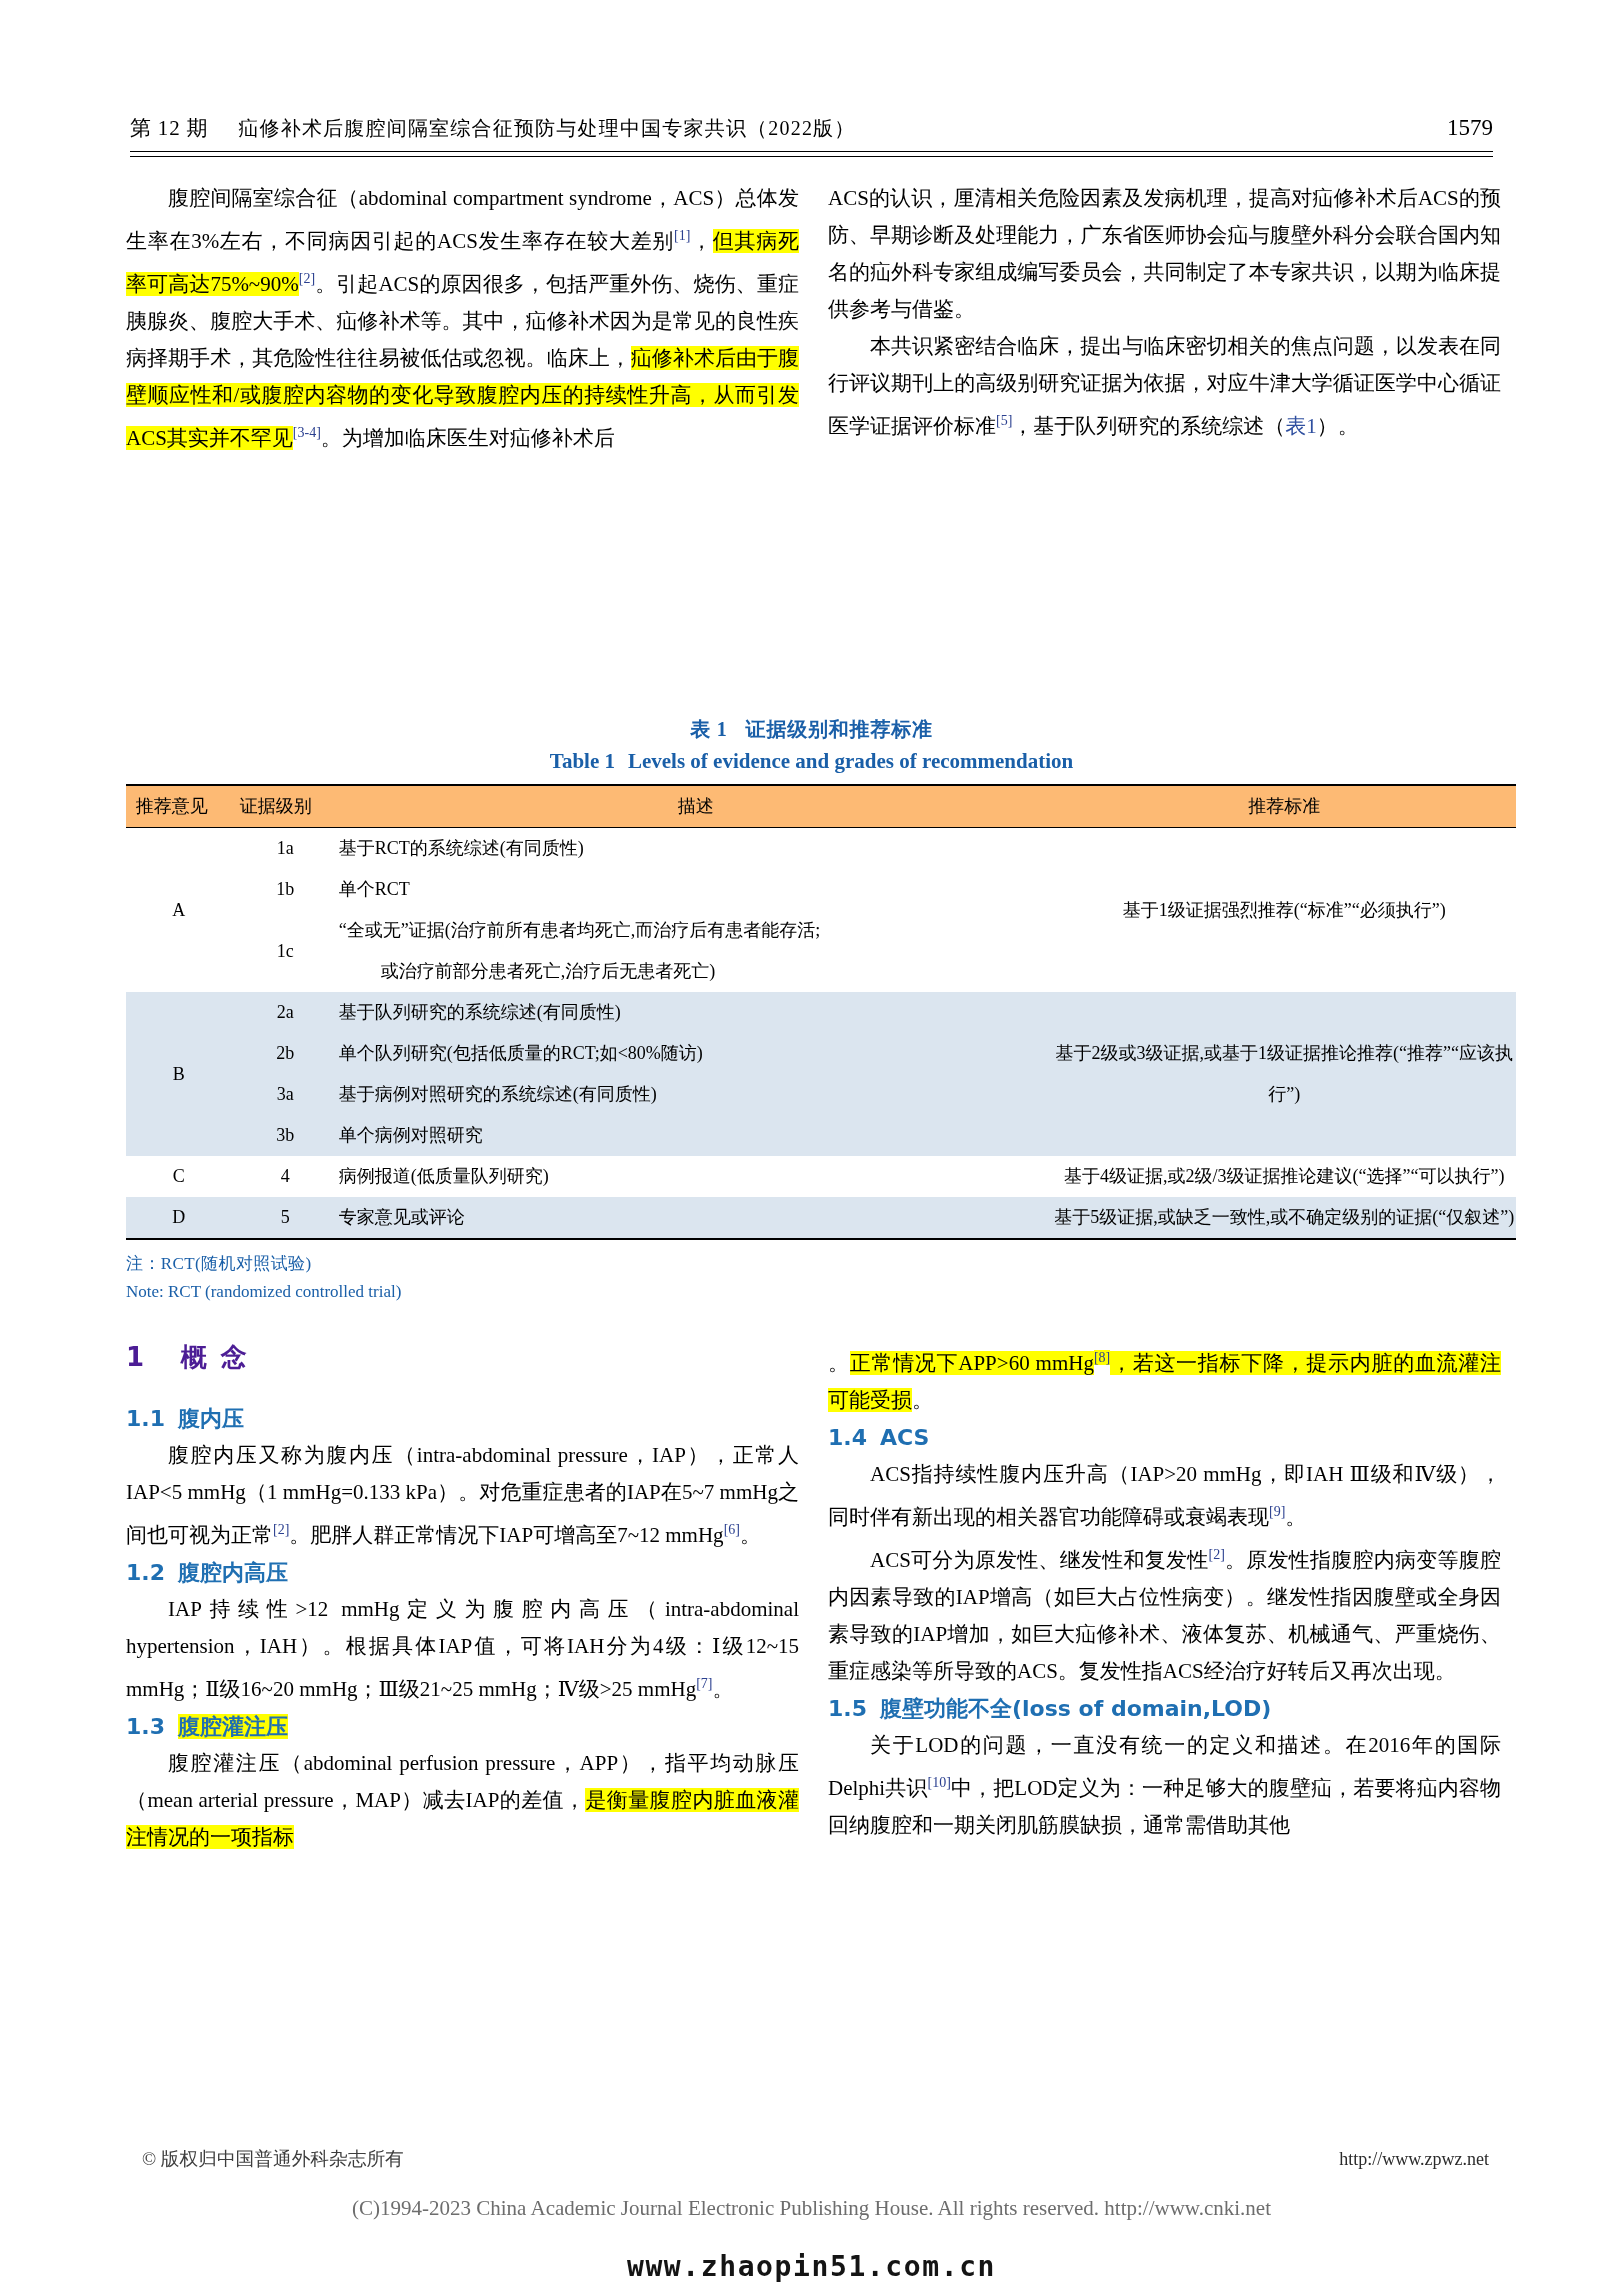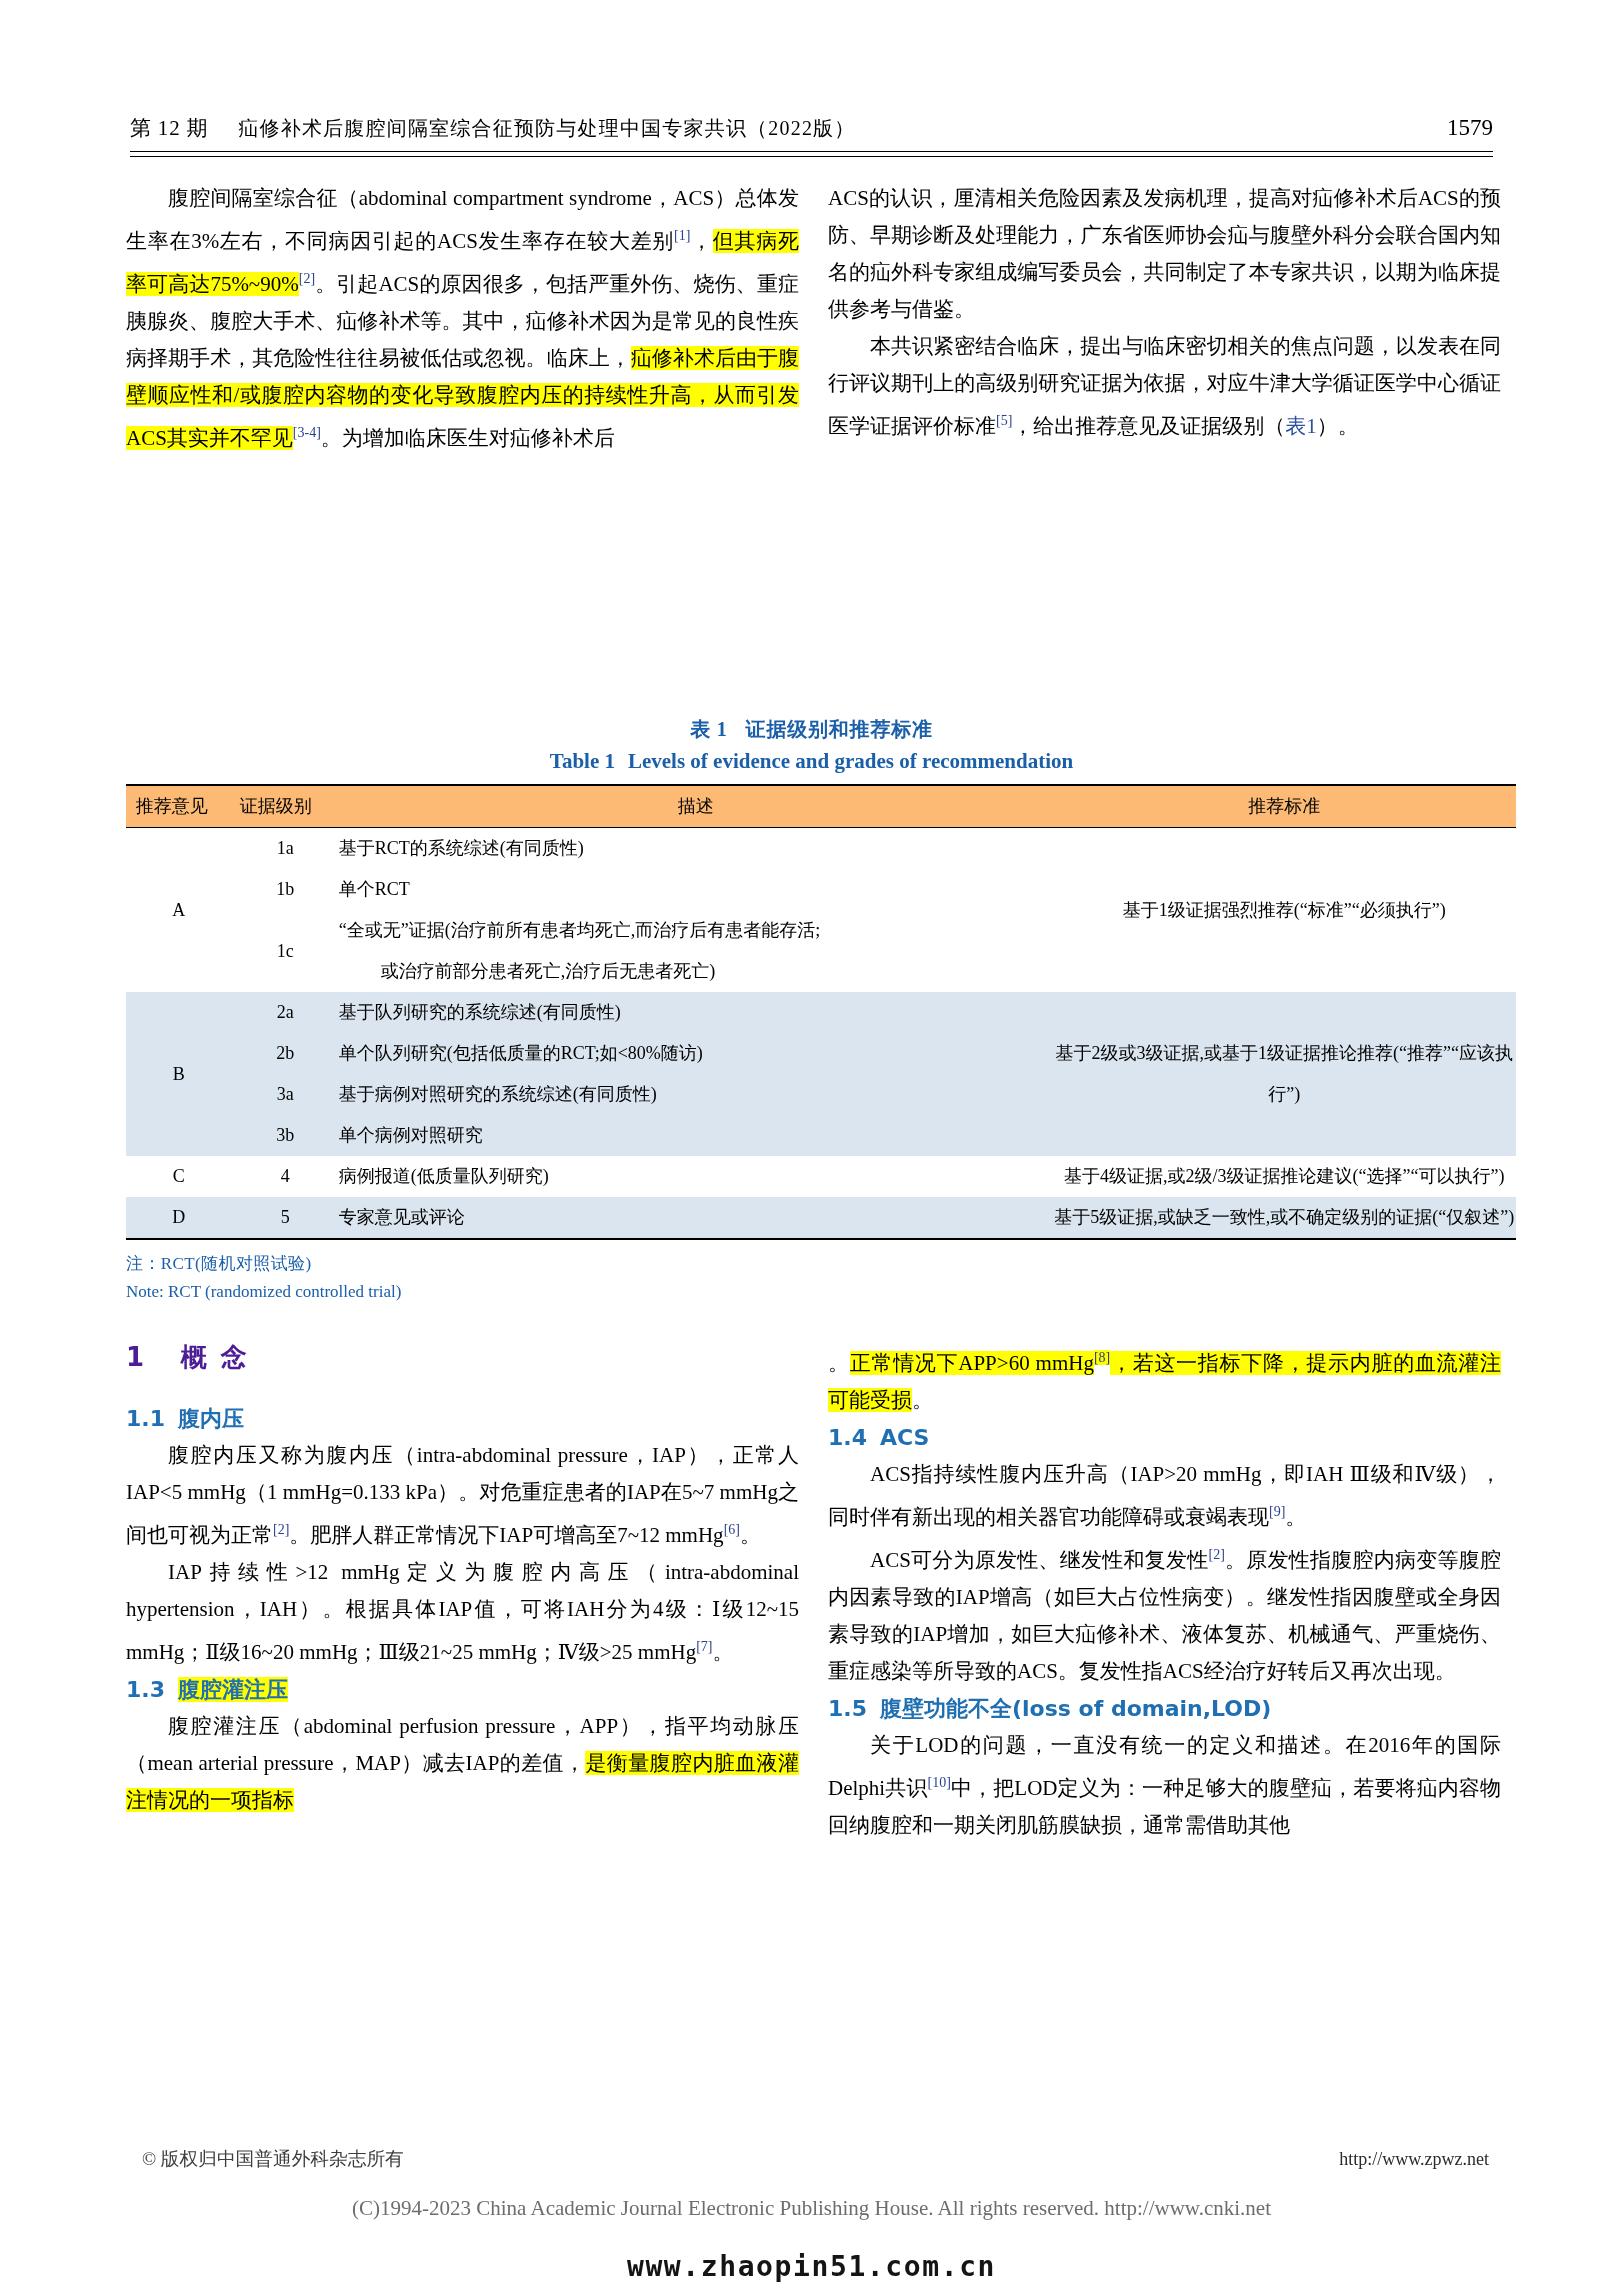--- a/index.html
+++ b/index.html
@@ -220,21 +220,21 @@
     <span class="rh-page">1579</span>
   </div>
   <div class="rule-double"></div>
 
   <div class="col col-left" style="top: 180px; height: 503px;">
     <p class="para"><span>腹腔间隔室综合征（abdominal compartment syndrome，ACS）总体发生率在3%左右，不同病因引起的ACS发生率存在较大差别</span><span class="ref">[1]</span><span>，</span><span class="hl">但其病死率可高达75%~90%</span><span class="ref">[2]</span><span>。引起ACS的原因很多，包括严重外伤、烧伤、重症胰腺炎、腹腔大手术、疝修补术等。其中，疝修补术因为是常见的良性疾病择期手术，其危险性往往易被低估或忽视。临床上，</span><span class="hl">疝修补术后由于腹壁顺应性和/或腹腔内容物的变化导致腹腔内压的持续性升高，从而引发ACS其实并不罕见</span><span class="ref">[3-4]</span><span>。为增加临床医生对疝修补术后</span></p>
   </div>
 
   <div class="col col-right" style="top: 180px; height: 503px;">
     <p class="para noindent">ACS的认识，厘清相关危险因素及发病机理，提高对疝修补术后ACS的预防、早期诊断及处理能力，广东省医师协会疝与腹壁外科分会联合国内知名的疝外科专家组成编写委员会，共同制定了本专家共识，以期为临床提供参考与借鉴。</p>
-    <p class="para"><span>本共识紧密结合临床，提出与临床密切相关的焦点问题，以发表在同行评议期刊上的高级别研究证据为依据，对应牛津大学循证医学中心循证医学证据评价标准</span><span class="ref">[5]</span><span>，给出推荐意见及证据级别（</span><span class="blue-ref">表1</span><span>）。</span></p>
+    <p class="para"><span>本共识紧密结合临床，提出与临床密切相关的焦点问题，以发表在同行评议期刊上的高级别研究证据为依据，对应牛津大学循证医学中心循证医学证据评价标准</span><span class="ref">[5]</span><span>，基于队列研究的系统综述（</span><span class="blue-ref">表1</span><span>）。</span></p>
   </div>
 
   <div class="tbl-wrap">
     <div class="tbl-cap-cn">
       <span class="cap-num">表 1</span><span>证据级别和推荐标准</span>
     </div>
     <div class="tbl-cap-en">
       <span class="cap-num">Table 1</span><span>Levels of evidence and grades of recommendation</span>
     </div>
 
@@ -305,20 +305,23 @@
     <h2 class="sec">
       <span class="num">1</span>&nbsp;&nbsp;&nbsp;<span>概  念</span>
     </h2>
     <div style="height:24px"></div>
 
     <h3 class="subsec">
       <span class="num">1.1</span><span>腹内压</span>
     </h3>
     <p class="para"><span>腹腔内压又称为腹内压（intra-abdominal pressure，IAP），正常人IAP&lt;5 mmHg（1 mmHg=0.133 kPa）。对危重症患者的IAP在5~7 mmHg之间也可视为正常</span><span class="ref">[2]</span><span>。肥胖人群正常情况下IAP可增高至7~12 mmHg</span><span class="ref">[6]</span><span>。</span></p>
 
+    <h3 class="subsec">
+      <span class="num">1.2</span><span>腹腔内高压</span>
+    </h3>
     <p class="para"><span>IAP持续性&gt;12 mmHg定义为腹腔内高压（intra-abdominal hypertension，IAH）。根据具体IAP值，可将IAH分为4级：Ⅰ级12~15 mmHg；Ⅱ级16~20 mmHg；Ⅲ级21~25 mmHg；Ⅳ级&gt;25 mmHg</span><span class="ref">[7]</span><span>。</span></p>
 
     <h3 class="subsec">
       <span class="num">1.3</span><span class="hl">腹腔灌注压</span>
     </h3>
     <p class="para"><span>腹腔灌注压（abdominal perfusion pressure，APP），指平均动脉压（mean arterial pressure，MAP）减去IAP的差值，</span><span class="hl">是衡量腹腔内脏血液灌注情况的一项指标</span></p>
   </div>
 
   <div class="col col-right" style="top: 1339px;">
     <p class="para noindent"><span>。</span><span class="hl">正常情况下APP&gt;60 mmHg</span><span class="ref hl">[8]</span><span class="hl">，若这一指标下降，提示内脏的血流灌注可能受损</span><span>。</span></p>

